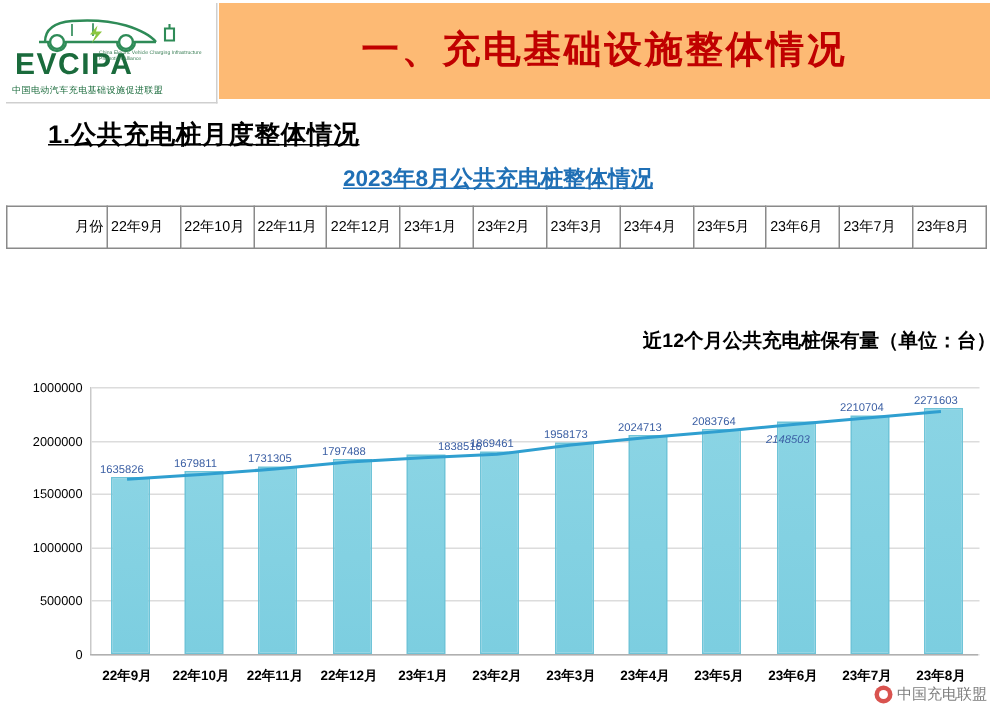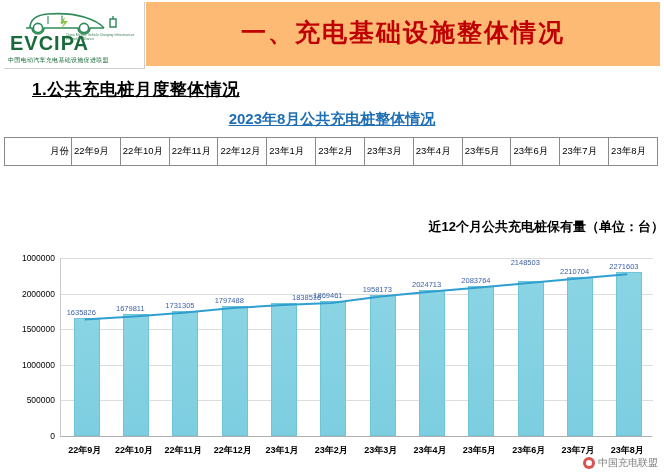--- a/index.html
+++ b/index.html
@@ -196,21 +196,21 @@
       <div class="dlab" style="left: 203px; top: 35.0977px; margin-left: 28px;">1838516</div>
       <div class="bar" style="left: 259.333px; height: 133.106px;"></div>
       <div class="dlab" style="left: 252.333px; top: 32.8944px;">1869461</div>
       <div class="bar" style="left: 308.667px; height: 139.422px;"></div>
       <div class="dlab" style="left: 301.667px; top: 26.5781px;">1958173</div>
       <div class="bar" style="left: 358px; height: 144.16px;"></div>
       <div class="dlab" style="left: 351px; top: 21.8404px;">2024713</div>
       <div class="bar" style="left: 407.333px; height: 148.364px;"></div>
       <div class="dlab" style="left: 400.333px; top: 17.636px;">2083764</div>
       <div class="bar" style="left: 456.667px; height: 152.973px;"></div>
-      <div class="dlab" style="left: 449.667px; top: 0;">2148503</div>
+      <div class="dlab" style="left: 449.667px; top: 30px; font-style: italic;">2148503</div>
       <div class="bar" style="left: 506px; height: 157.402px;"></div>
       <div class="dlab" style="left: 499px; top: 8.59788px;">2210704</div>
       <div class="bar" style="left: 555.333px; height: 161.738px;"></div>
       <div class="dlab" style="left: 548.333px; top: 4.26187px;">2271603</div>
     </div>
   <div class="axisline"></div>
   <svg class="trend" id="trend" viewBox="0 0 592 178" preserveAspectRatio="none">
       <path d="M24.7 61.5 L74.0 58.4 L123.3 54.7 L172.7 50.0 L222.0 47.1 L271.3 44.9 L320.7 38.6 L370.0 33.8 L419.3 29.6 L468.7 25.0 L518.0 20.6 L567.3 16.3" fill="none" stroke="#2f9fd0" stroke-width="2"></path>
     </svg>
   <div class="watermark">

